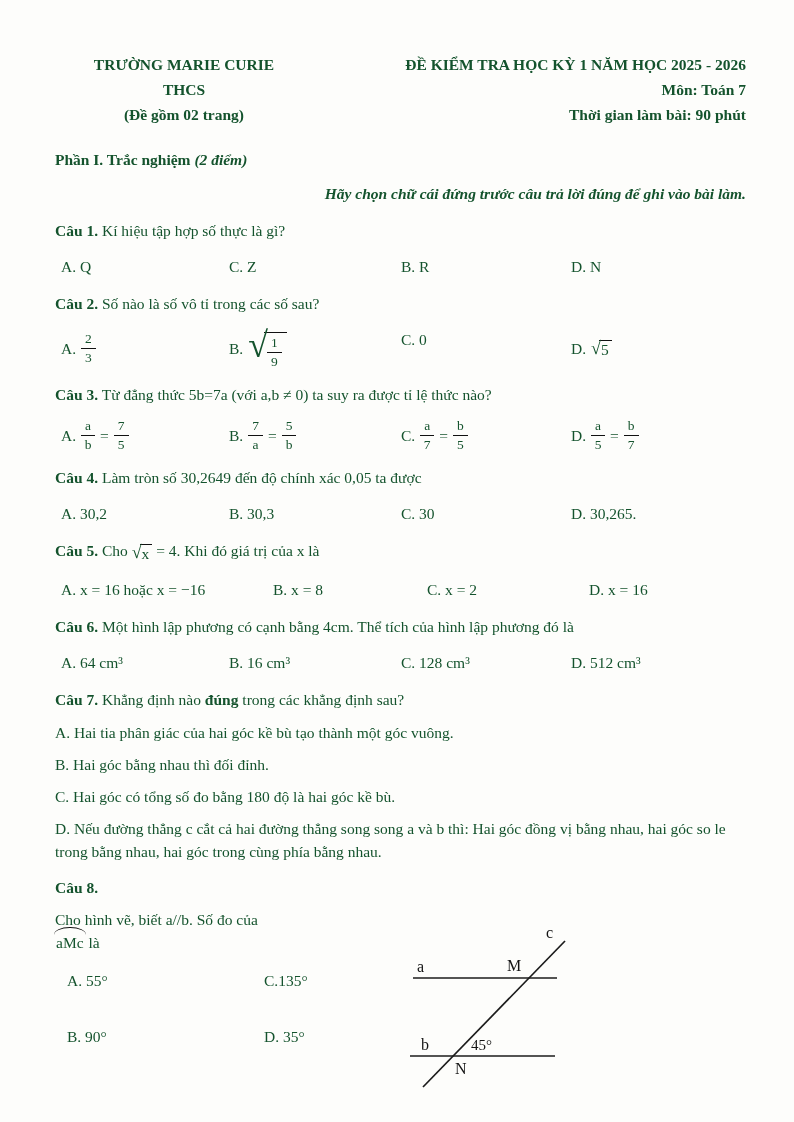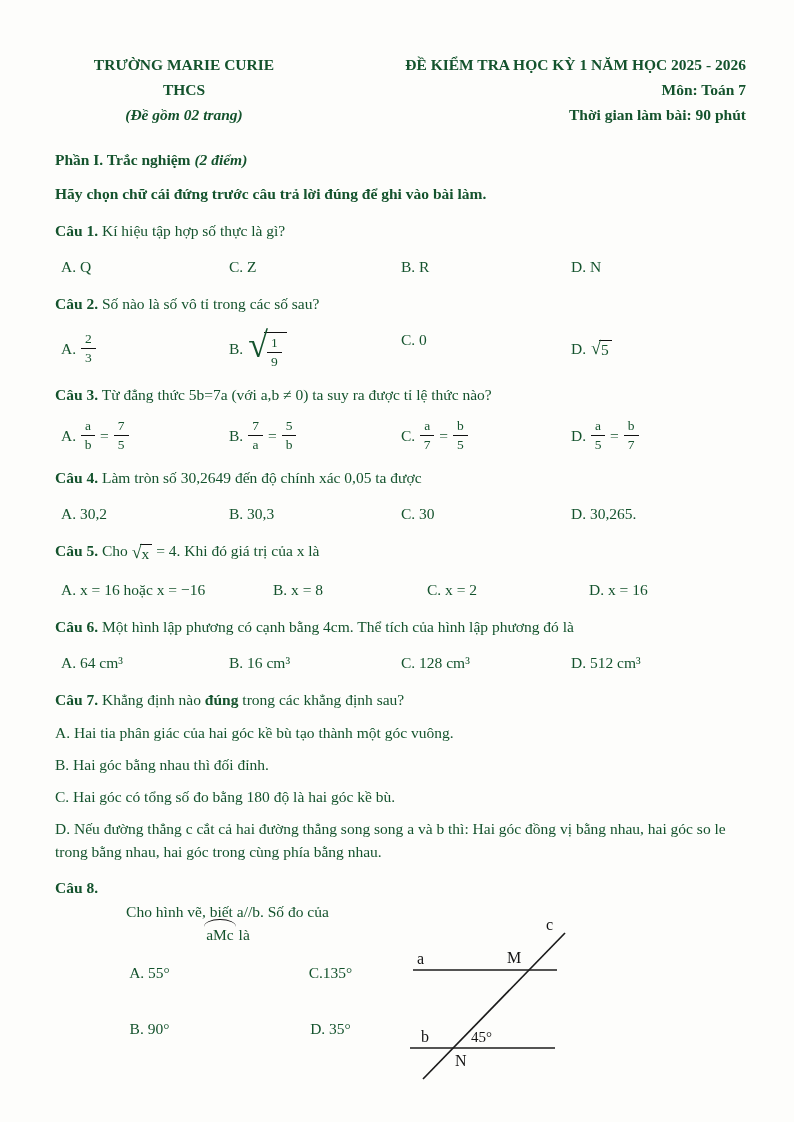--- a/index.html
+++ b/index.html
@@ -8,26 +8,26 @@
     background:#fdfdfb; color:#14532d;
     font-family:"Liberation Serif", serif; font-size:15.5px;
     padding:52px 48px 0 55px; position:relative; overflow:hidden;
   }
   .bold { font-weight:bold; }
 
   
   .header { display:flex; }
   .header-left { width:258px; text-align:center; font-weight:bold; line-height:25px; }
   .header-right { flex:1; text-align:right; font-weight:bold; line-height:25px; }
-  .page-note { font-style:italic; }
+  .page-note { }
 
   
   .part-heading { margin-top:21px; font-weight:bold; line-height:24px; }
   .part-points { font-style:italic; }
-  .instruction { text-align:left; font-weight:bold; margin-top:10px; line-height:24px; }
+  .instruction { text-align:right; font-weight:bold; font-style:italic; margin-top:10px; line-height:24px; }
 
   
   .q-line { margin:13px 0 0; line-height:24px; }
   .q-label { font-weight:bold; }
   .options { display:grid; grid-template-columns:168px 172px 170px 1fr; padding-left:6px; margin-top:12px; line-height:24px; }
   .options-q5 { grid-template-columns:212px 154px 162px 1fr;margin-top:15px; }
   .statement { margin:9px 0 0; line-height:23px; }
 
   
   .opt-math { display:inline-flex; align-items:center; gap:5px; }
@@ -38,21 +38,21 @@
   .sqrt .rad { line-height:1; font-size:18px; position:relative; top:0px; }
   .sqrt .radicand { border-top:1.4px solid #111; padding:0 3px 0 2px; margin-left:-2px; line-height:1.15; margin-top:1px; }
   .sqrt-tall .rad { font-size:36px; line-height:0.85; top:2px; }
   .sqrt-tall .radicand { margin-top:4px; margin-left:-4px; padding:3px 5px 0 3px; }
   .arc { position:relative; display:inline-block; padding:0 1px; }
   .arc::before { content:""; position:absolute; left:-1px; right:-1px; top:-4px; height:7px;
     border-top:1.4px solid #111; border-radius:50% 50% 0 0 / 100% 100% 0 0; }
 
   
   .q8-body { position:relative; min-height:192px; }
-  .q8-text { width:345px; line-height:23px; margin-top:0;text-align:center; }
+  .q8-text { width:345px; line-height:23px; margin-top:8px; }
   .options-q8 { display:grid; grid-template-columns:165px 1fr; row-gap:14px; padding-left:12px; margin-top:15px; width:330px; line-height:24px;gap:32px; }
   .fig { position:absolute; left:350px; top:2px; }
   .fig line { stroke:#1b1b1b; stroke-width:1.7; }
   .fig text { font-family:"Liberation Serif", serif; font-size:16px; fill:#141414; }
   .fig .small { font-size:15px; }
 </style>
 </head>
 <body>
 
 <div class="page">

